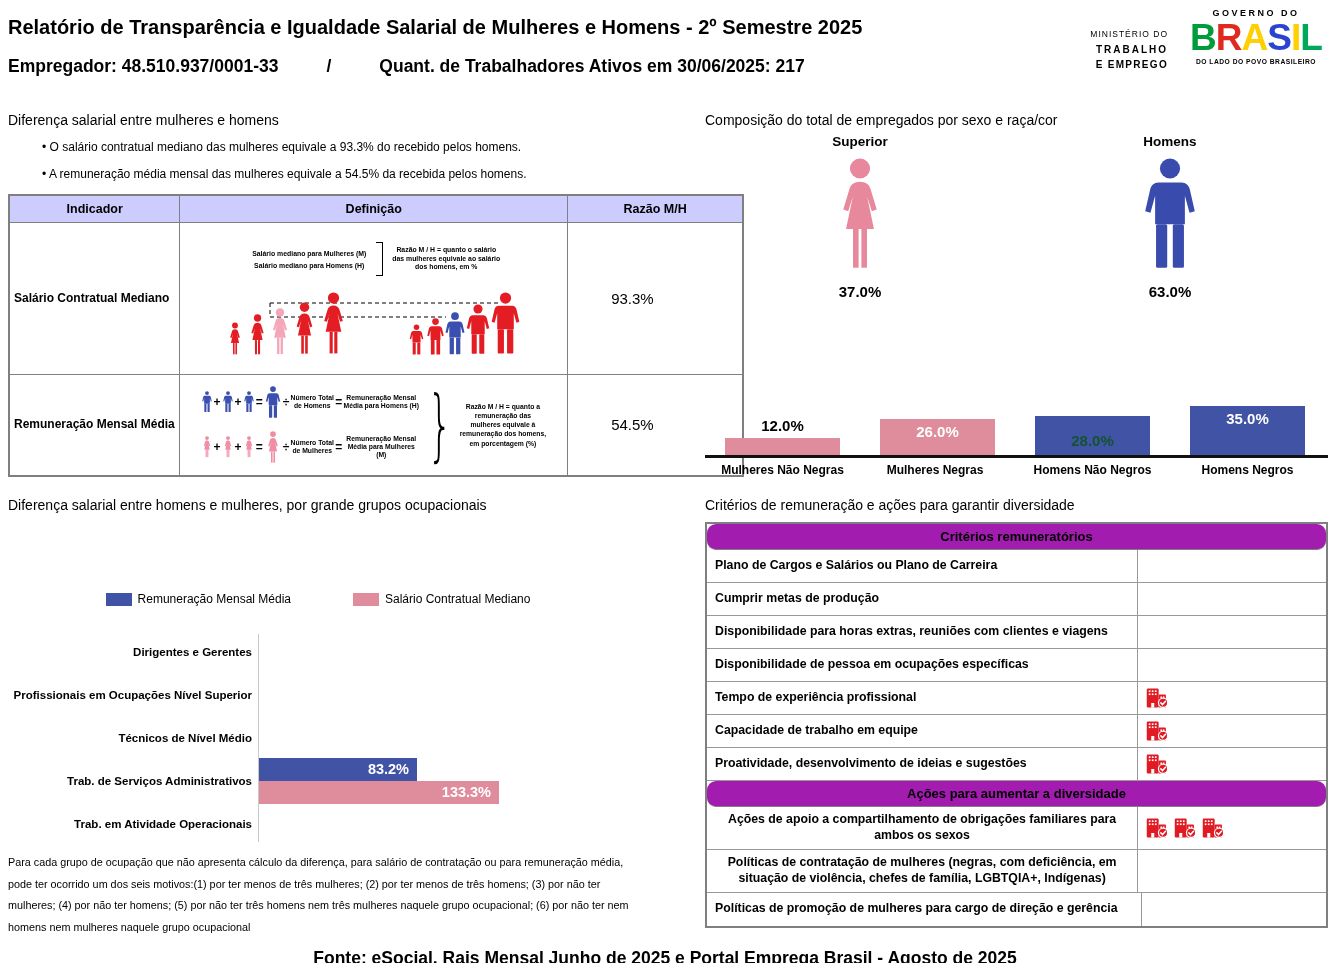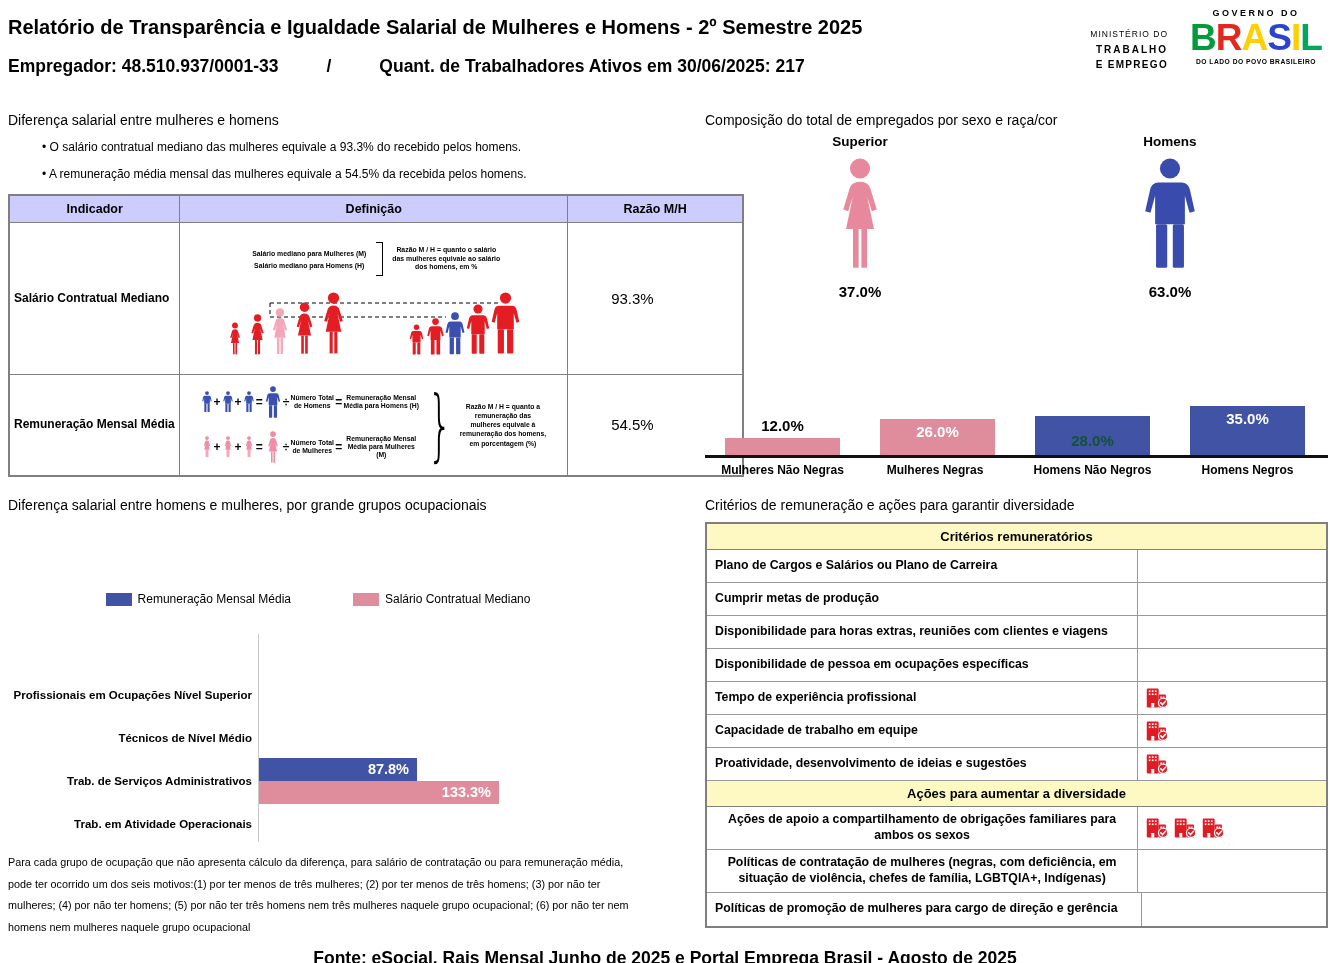--- a/index.html
+++ b/index.html
@@ -66,21 +66,21 @@
   .leg-item { display:flex; align-items:center; gap:6px; font-size:12px; }
   .leg-sw { width:26px; height:13px; display:inline-block; }
   #occ-chart { position:absolute; left:8px; top:630px; width:620px; height:216px; }
   #occ-chart .vaxis { position:absolute; left:250px; top:4px; height:208px; width:1px; background:#c9c9c9; }
   .occ-label { position:absolute; left:0; width:244px; height:43px; display:flex; align-items:center; justify-content:flex-end; font-size:11.5px; font-weight:bold; text-align:right; }
   .occ-bar { position:absolute; left:251px; height:23px; color:#fff; font-size:14.5px; font-weight:bold; text-align:right; line-height:23px; padding-right:8px; }
   .footnote { position:absolute; left:8px; top:852px; width:636px; font-size:10.8px; line-height:21.5px; }
 
   
   #crit-table { position:absolute; left:705px; top:522px; width:623px; border:2px solid #7f7f7f; }
-  .crit-header { background:#fef9c3; border-bottom:1px solid #808080; text-align:center; font-weight:bold; font-size:13px; padding:5px 2px; }
+  .crit-header { background:#a21caf; border-bottom:1px solid #808080; text-align:center; font-weight:bold; font-size:13px; padding:5px 2px;border-radius:9px; }
   .crit-row { display:flex; border-bottom:1px solid #999; min-height:33px; }
   .crit-row:last-child { border-bottom:none;gap:11px; }
   .crit-label { width:433px; padding:5px 8px; font-weight:bold; font-size:12.3px; display:flex; align-items:center; line-height:1.3;text-align:center; }
   .crit-icons { width:190px; border-left:1px solid #999; display:flex; align-items:center; gap:5px; padding-left:8px; }
 
   
   .footer { position:absolute; left:0; top:928px; width:1330px; text-align:center; font-size:17.5px; font-weight:bold;margin-top:20px; }
 </style>
 </head>
 <body>
@@ -256,24 +256,25 @@
         <div class="leg-sw" style="background: rgb(64, 83, 165);"></div>
         <div>Remuneração Mensal Média</div>
       </div>
       <div class="leg-item">
         <div class="leg-sw" style="background: rgb(223, 141, 157);"></div>
         <div>Salário Contratual Mediano</div>
       </div>
     </div>
   <div id="occ-chart">
     <div class="vaxis"></div>
+  <div class="occ-label" style="top: 0px;">Dirigentes e Gerentes</div>
       <div class="occ-label" style="top: 43px;">Profissionais em Ocupações Nível Superior</div>
       <div class="occ-label" style="top: 86px;">Técnicos de Nível Médio</div>
       <div class="occ-label" style="top: 129px;">Trab. de Serviços Administrativos</div>
-      <div class="occ-bar" style="top: 127.5px; width: 158px; background: rgb(64, 83, 165);">87.8%</div>
+      <div class="occ-bar" style="top: 127.5px; width: 158px; background: rgb(64, 83, 165);">83.2%</div>
       <div class="occ-bar" style="top: 150.5px; width: 240px; background: rgb(223, 141, 157);">133.3%</div>
       <div class="occ-label" style="top: 172px;">Trab. em Atividade Operacionais</div>
     </div>
   <div class="footnote">Para cada grupo de ocupação que não apresenta cálculo da diferença, para salário de contratação ou para remuneração média, pode ter ocorrido um dos seis motivos:(1) por ter menos de três mulheres; (2) por ter menos de três homens; (3) por não ter mulheres; (4) por não ter homens; (5) por não ter três homens nem três mulheres naquele grupo ocupacional; (6) por não ter nem homens nem mulheres naquele grupo ocupacional</div>
 
   <div class="sec-title" style="left:705px; top:497px;">Critérios de remuneração e ações para garantir diversidade</div>
   <div id="crit-table">
       <div class="crit-header">Critérios remuneratórios</div>
       <div class="crit-row">
         <div class="crit-label">Plano de Cargos e Salários ou Plano de Carreira</div>

